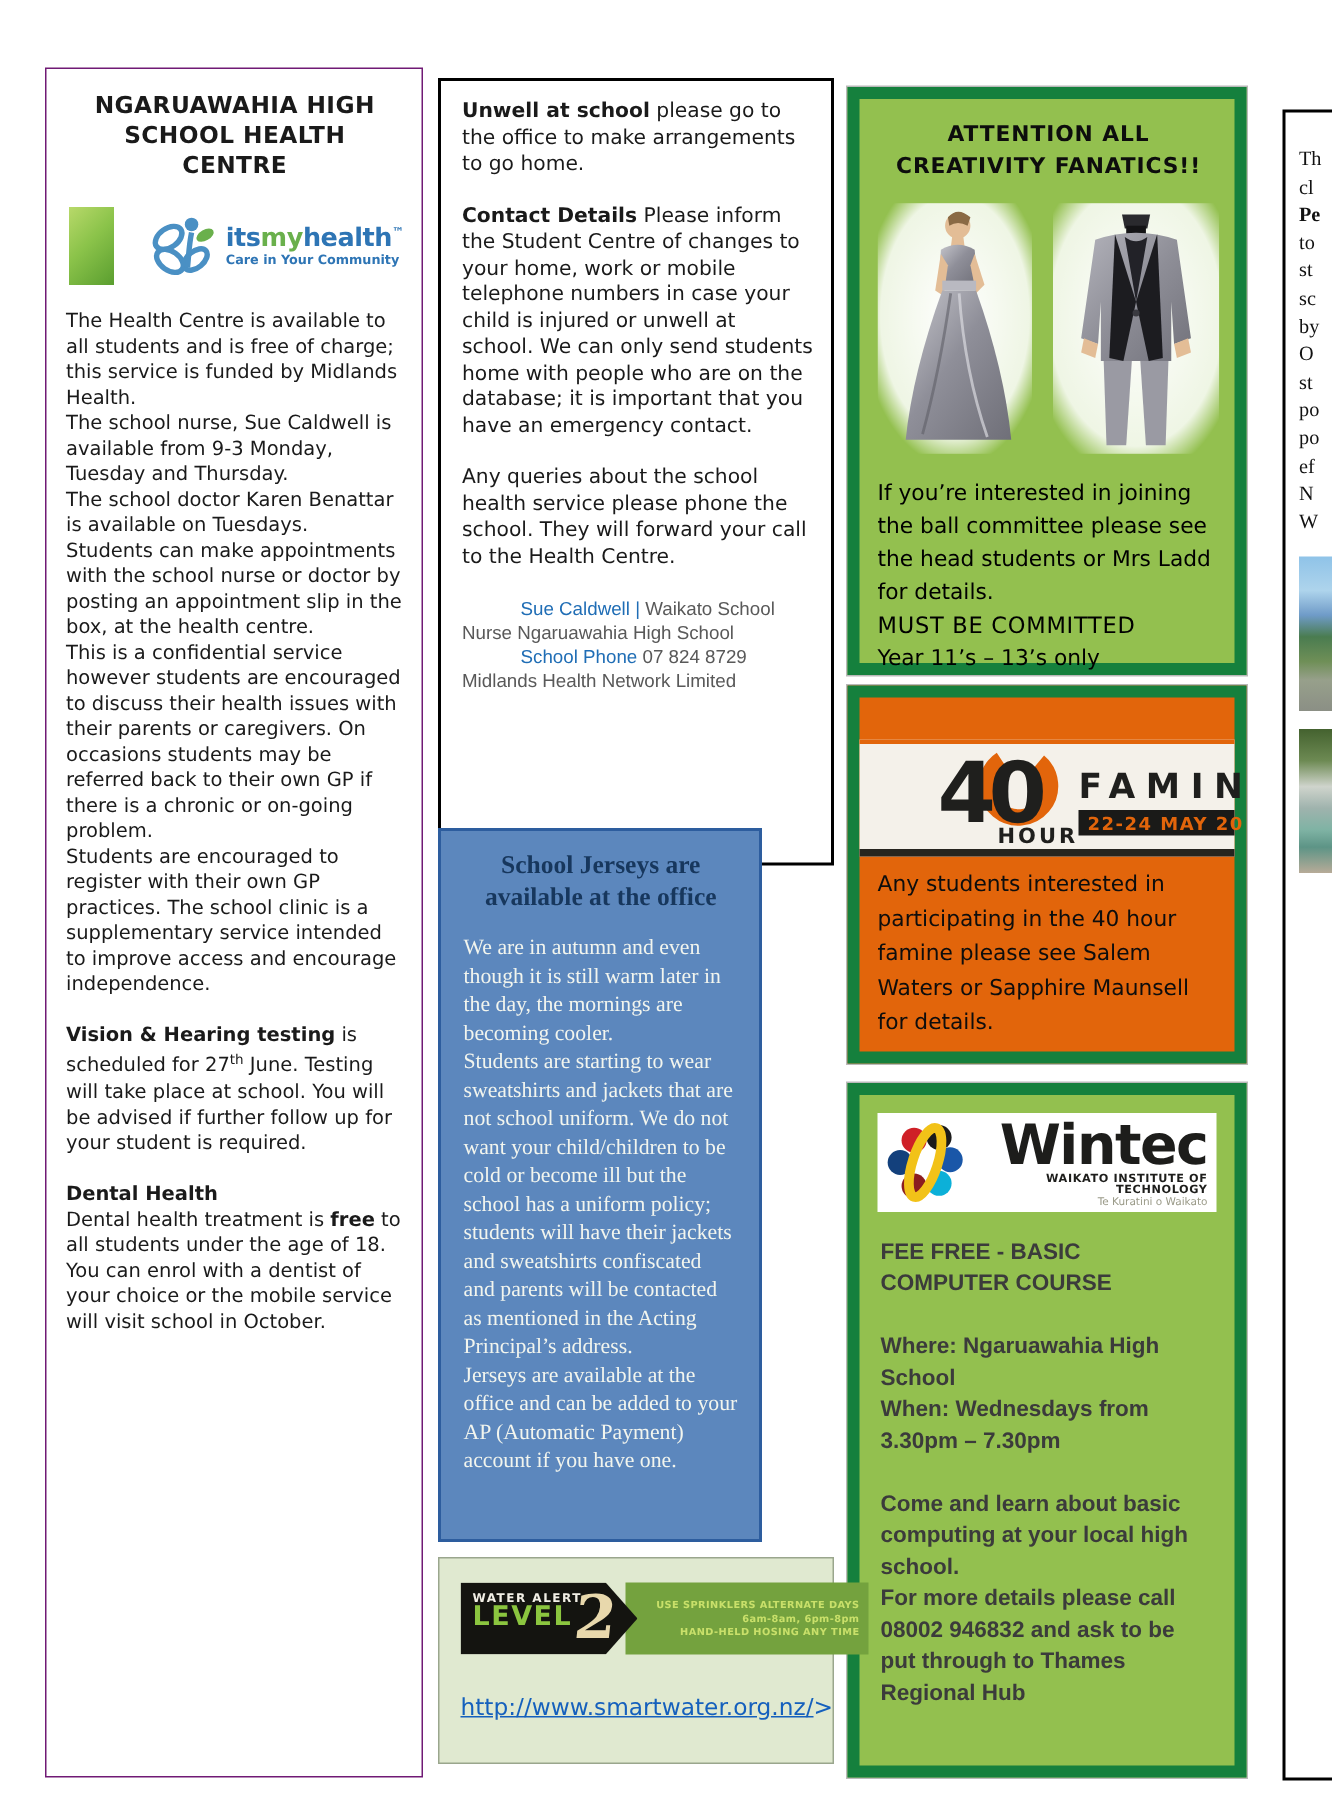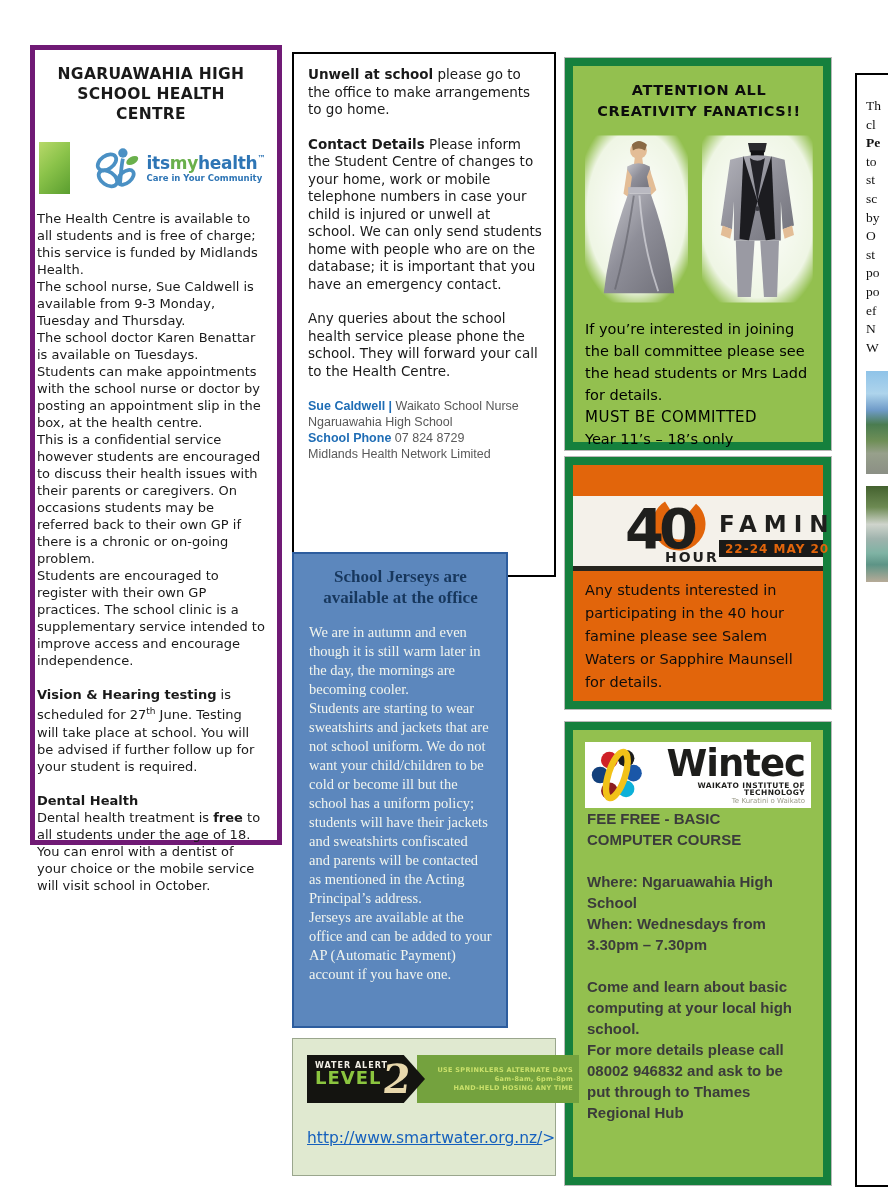--- a/index.html
+++ b/index.html
@@ -4,22 +4,22 @@
 <style>
   * { margin:0; padding:0; box-sizing:border-box; }
   html,body { background:#fff; }
   #page {
     position:relative; width:888px; height:1200px; background:#ffffff;
     overflow:hidden; font-family:"DejaVu Sans", sans-serif; color:#1a1a1a;
   }
   .abs { position:absolute; }
 
   
-  .health-box { left:30px; top:45px; width:252px; height:800px;
-    border:5px solid #701a75; background:#fff; padding:14px 12px 10px 2px; }
+  .health-box { left:30px; top:45px; width:252px; height:1140px;
+    border:1px solid #701a75; background:#fff; padding:14px 12px 10px 13px; }
   .health-title { font-weight:bold; font-size:15.5px; line-height:1.3;
     text-align:center; letter-spacing:.3px; padding:0 14px; }
   .imh-logo { display:flex; align-items:center; margin:16px 0 14px 2px; height:56px; }
   .imh-square { width:33px; height:52px;
     background:linear-gradient(135deg,#b8d96a 0%, #8bc34a 45%, #5a9e2f 100%); }
   .imh-flower { margin-left:22px; }
   .imh-textcol { margin-left:6px; line-height:1; }
   .imh-brand { font-size:17px; font-weight:bold; letter-spacing:-0.3px; }
   .imh-its, .imh-health { color:#2e75b5; }
   .imh-my { color:#6ab04c; }
@@ -30,21 +30,21 @@
   .spacer { height:17px; }
   .b { font-weight:bold; }
 
   
   .unwell-box { left:292px; top:52px; width:264px; height:525px;
     border:2px solid #000; background:#fff; padding:12px 12px 10px 14px;
     font-size:13.5px; line-height:17.5px; }
   .unwell-box p { margin:0; }
   .contact-footer { margin-top:18px; font-family:"Liberation Sans", sans-serif;
     font-size:12.5px; line-height:16px; color:#595959; }
-  .blue-label { color:#1f6db5; font-weight:bold; }
+  .blue-label { color:#1f6db5; font-weight:normal;margin-left:39px; }
 
   
   .jersey-box { left:292px; top:552px; width:216px; height:476px;
     background:#5c87bd; border:2px solid #2d5d9e; padding:12px 14px 10px 15px;
     font-family:"Liberation Serif", serif; }
   .jersey-title { color:#17375d; font-weight:bold; font-size:17px;
     line-height:1.25; text-align:center; margin-bottom:14px; }
   .jersey-body { color:#f2f5ee; font-size:14.5px; line-height:19px; }
   .jersey-body p { margin:0; }
 
@@ -89,21 +89,21 @@
 
   
   .wintec-box { left:565px; top:722px; width:266px; height:463px;
     background:#93c04f; padding:12px; }
   .wintec-banner { background:#fff; height:66px; display:flex; align-items:center;
     padding:2px 6px 2px 4px;gap:16px; }
   .wintec-textcol { margin-left:4px; text-align:right; flex:1; line-height:1; }
   .wintec-word { font-size:37px; font-weight:900; color:#1d1d1b; letter-spacing:-1px; line-height:36px; }
   .wintec-sub1 { font-size:7.5px; font-weight:bold; color:#1d1d1b; letter-spacing:.4px; }
   .wintec-sub2 { font-size:7px; color:#9a9a88; margin-top:1px; }
-  .wintec-body { font-family:"Liberation Sans", sans-serif;
+  .wintec-body { margin-top:16px; font-family:"Liberation Sans", sans-serif;
     font-weight:bold; color:#3b3b3b; font-size:15px; line-height:21px; padding:0 2px; }
   .wintec-body p { margin:0; }
   .spacer21 { height:21px; }
 
   
   .edge-box { left:855px; top:73px; width:70px; height:1114px;
     border:2px solid #000; background:#fff; padding:22px 0 0 9px;
     font-family:"Liberation Serif", serif; font-size:13.5px; line-height:18.6px; color:#111; }
   .edge-line { white-space:nowrap; }
   .edge-photo1 { margin:14px 0 0 0; width:60px; height:103px;
@@ -247,21 +247,21 @@
         <circle cx="59" cy="78" r="2.5" fill="#3a3a40"></circle>
         <path d="M36 112 L56 112 L52 172 L38 172 Z" fill="#9a9aa3"></path>
         <path d="M62 112 L82 112 L80 172 L66 172 Z" fill="#9a9aa3"></path>
         <path d="M22 96 L32 100 L30 110 L20 106 Z" fill="#e3bd96"></path>
         <path d="M96 96 L86 100 L88 110 L98 106 Z" fill="#e3bd96"></path>
       </svg>
     </div>
     <div class="creative-body">
       <div>If you’re interested in joining the ball committee please see the head students or Mrs Ladd for details.</div>
       <div class="creative-caps">MUST BE COMMITTED</div>
-      <div>Year 11’s – 18’s only</div>
+      <div>Year 11’s – 13’s only</div>
     </div>
   </div>
 
   <div class="abs framed famine-box">
     <div class="famine-banner">
       <svg width="256" height="70" viewBox="0 0 256 70">
         <circle cx="106" cy="28" r="21" fill="none" stroke="#e2650b" stroke-width="11" stroke-dasharray="105 28" transform="rotate(-50 106 28)"></circle>
         <text x="52" y="52" font-family="DejaVu Sans, sans-serif" font-size="56" font-weight="bold" fill="#1f1f1d">4</text>
         <text x="86" y="52" font-family="DejaVu Sans, sans-serif" font-size="56" font-weight="bold" fill="#1f1f1d">0</text>
         <text x="92" y="66" font-family="DejaVu Sans, sans-serif" font-size="14" font-weight="bold" letter-spacing="2" fill="#1f1f1d">HOUR</text>

